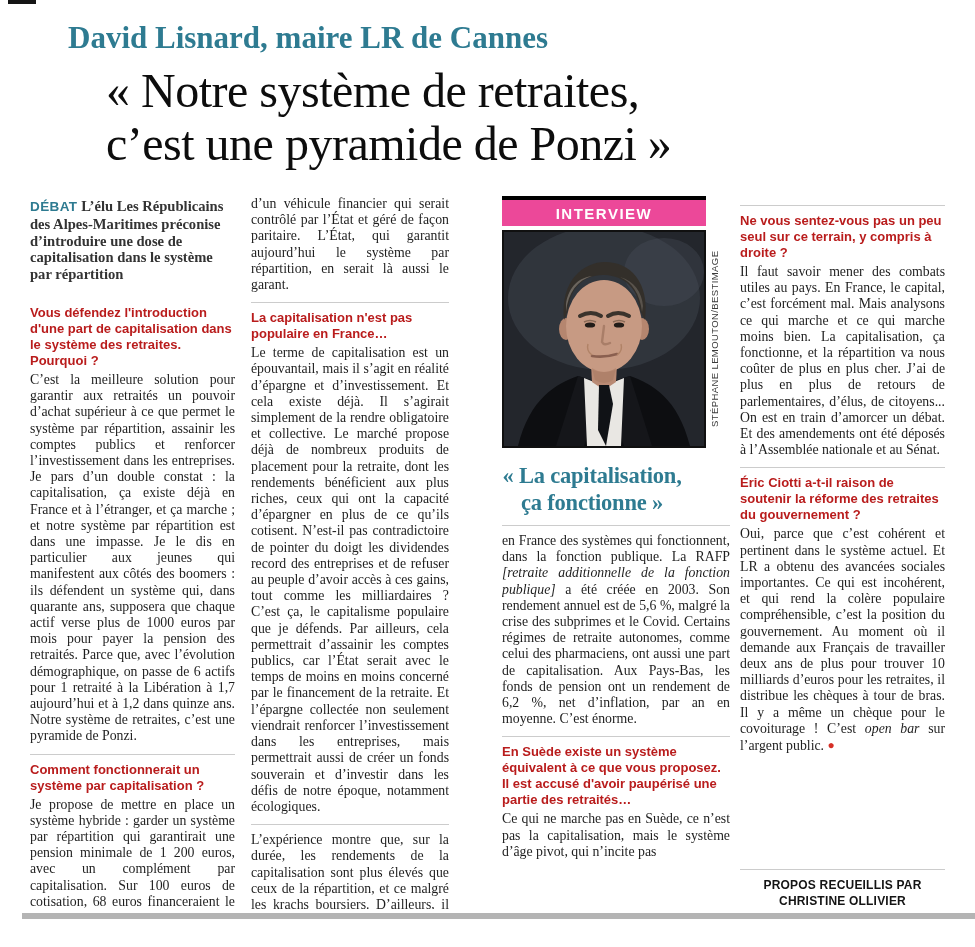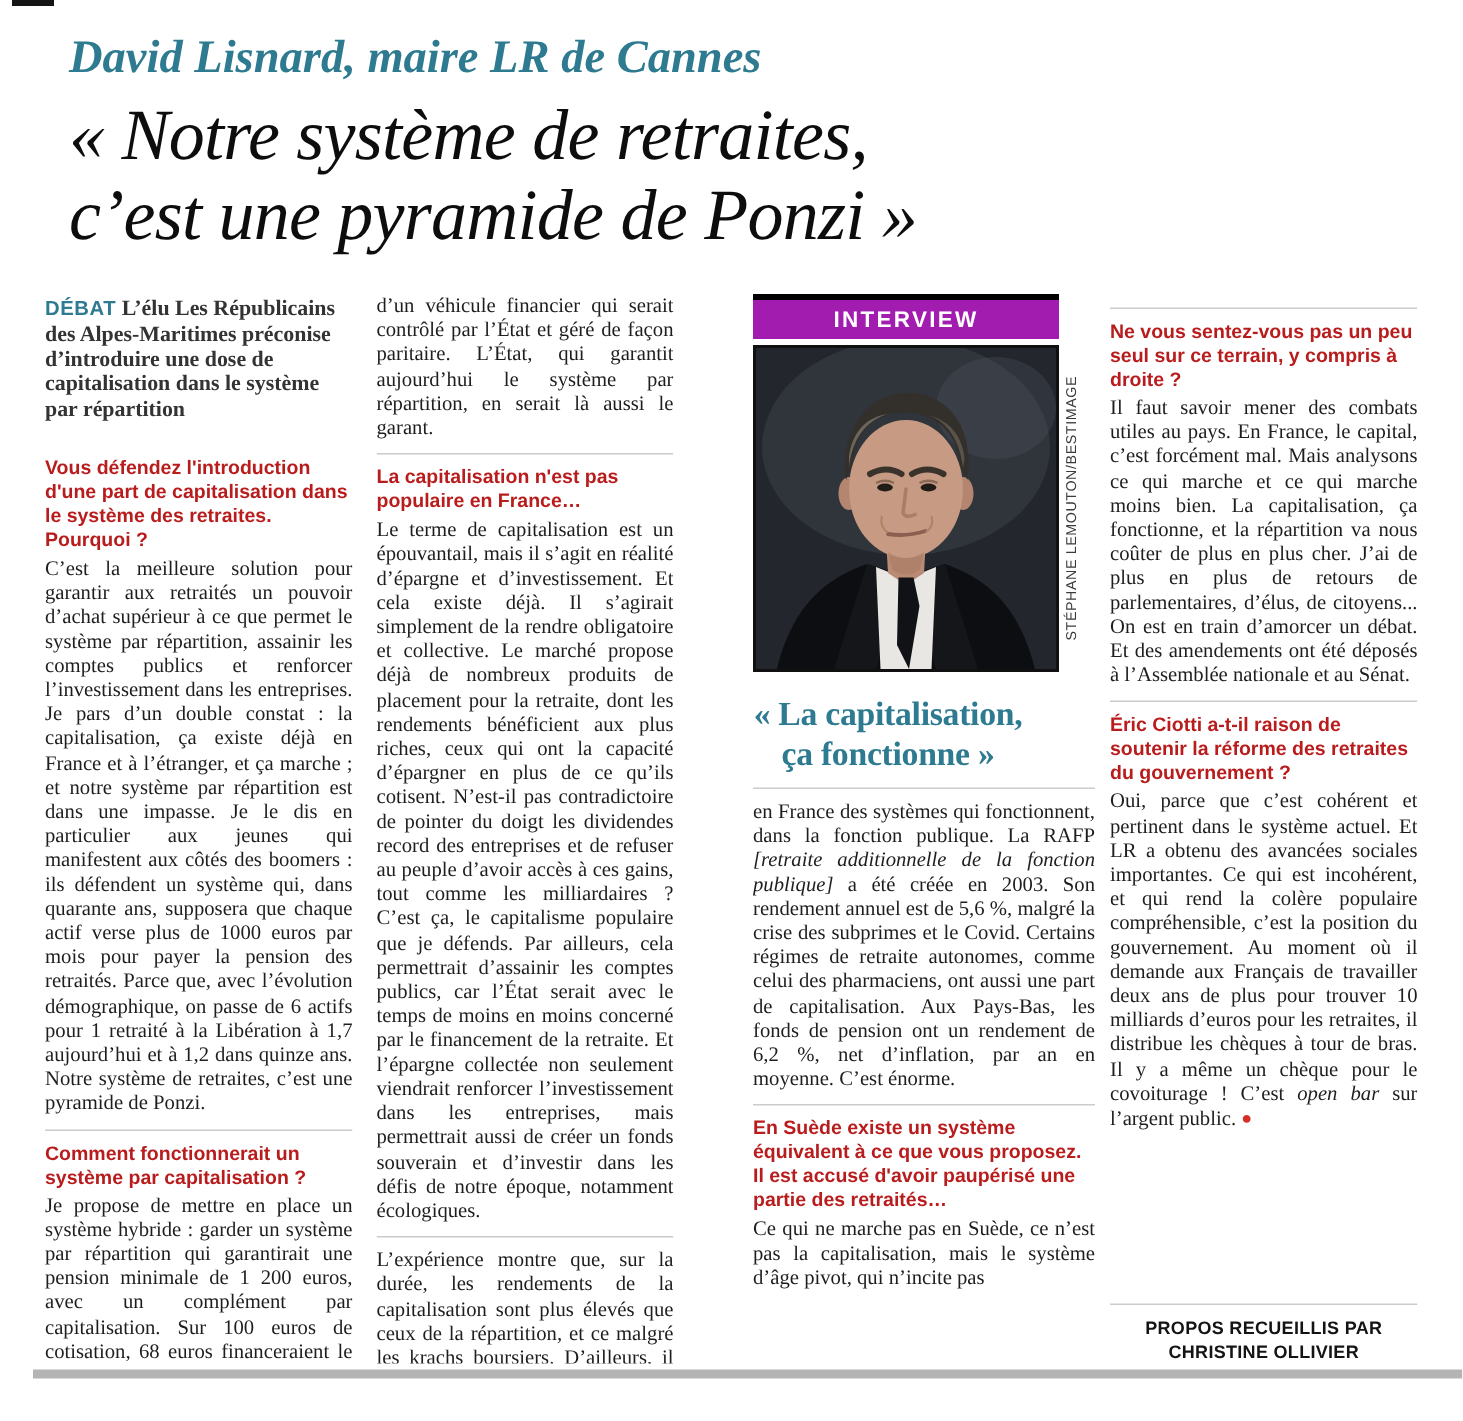--- a/index.html
+++ b/index.html
@@ -1,45 +1,45 @@
 <!DOCTYPE html>
 <html lang="fr"><head>
 <meta charset="utf-8">
 <style>
   html,body{margin:0;padding:0;background:#ffffff;}
   .page{position:relative;width:975px;height:947px;background:#fff;overflow:hidden;
         font-family:"Liberation Serif",serif;color:#1e1e1e;}
   .top-dash{position:absolute;left:8px;top:0;width:28px;height:4px;background:#151515;}
   
-  .header{padding:20px 30px 0 46px;font-style:italic;}
+  .header{padding:20px 30px 0 68px;}
   .kicker{font-family:"Liberation Serif",serif;font-weight:700;font-size:31px;line-height:36px;
           color:#2e7b91;letter-spacing:0;}
   .headline{font-family:"Liberation Serif",serif;font-weight:400;font-size:48px;line-height:53px;
-            color:#0d0d0d;letter-spacing:-0.5px;margin-top:8px;}
+            color:#0d0d0d;letter-spacing:-0.5px;margin-top:8px;margin-left:38px;}
   
   .cols{display:flex;align-items:flex-start;padding-left:30px;margin-top:26px;height:713px;}
   .col{overflow:hidden;height:100%;box-sizing:border-box;}
   .c1{width:205px;margin-right:16px;}
   .c2{width:198px;margin-right:53px;}
   .c3{width:228px;margin-right:10px;}
   .c4{width:205px;display:flex;flex-direction:column;}
   .fill{flex:1 1 auto;min-height:0;overflow:hidden;}
   
   .intro{font-weight:700;font-size:14.6px;line-height:16.8px;color:#333;margin:2px 0 22px 0;}
   .debat{font-family:"Liberation Sans",sans-serif;font-weight:700;font-size:13.5px;
          color:#2e7b91;letter-spacing:.4px;}
   .q{font-family:"Liberation Sans",sans-serif;font-weight:700;font-size:13px;line-height:16px;
      color:#b91c1c;margin:0 0 3px 0;}
   .a{font-size:13.8px;line-height:16.2px;text-align:justify;margin:0;hyphens:auto;color:#1e1e1e;}
   .sep{border:0;border-top:1px solid #cccccc;margin:9px 0 7px 0;}
   .first-q{margin-top:14px;}
   .it{font-style:italic;}
   .end-dot{color:#d62f26;font-size:12px;vertical-align:1px;}
   
-  .banner{width:204px;box-sizing:border-box;background:#a21caf;border-top:4px solid #000;
+  .banner{width:204px;box-sizing:border-box;background:#ec4899;border-top:4px solid #000;
           height:30px;display:flex;align-items:center;justify-content:center;
           font-family:"Liberation Sans",sans-serif;font-weight:700;font-size:15px;
           letter-spacing:1.5px;color:#ffffff;}
   .photo-row{display:flex;margin-top:4px;}
   .photo{width:200px;height:214px;border:2px solid #101010;background:#23262c;flex:0 0 auto;}
   .credit{height:218px;margin-left:3px;writing-mode:vertical-rl;transform:rotate(180deg);
           font-family:"Liberation Sans",sans-serif;font-size:9.5px;color:#3a3a3a;
           letter-spacing:.4px;display:flex;align-items:center;justify-content:center;}
   .pullquote{margin-top:14px;width:180px;font-weight:700;font-size:22.5px;line-height:27px;
              color:#2e7b91;letter-spacing:-0.2px;text-align:center;}

